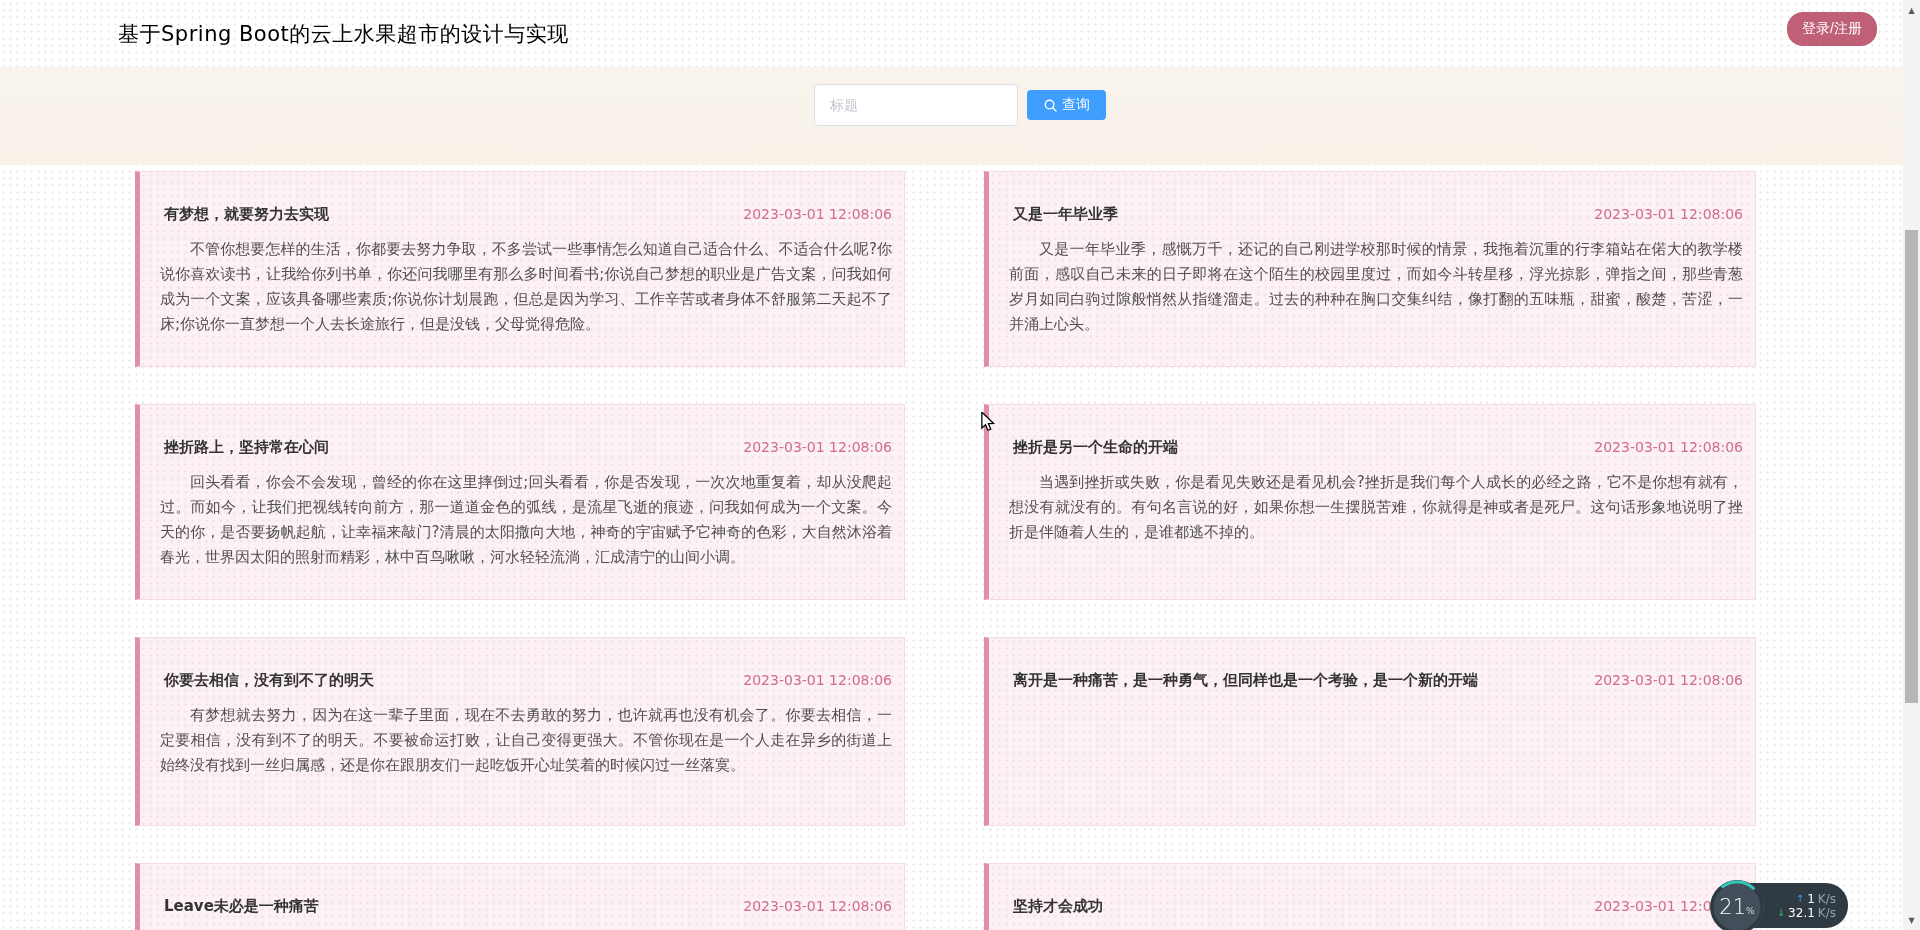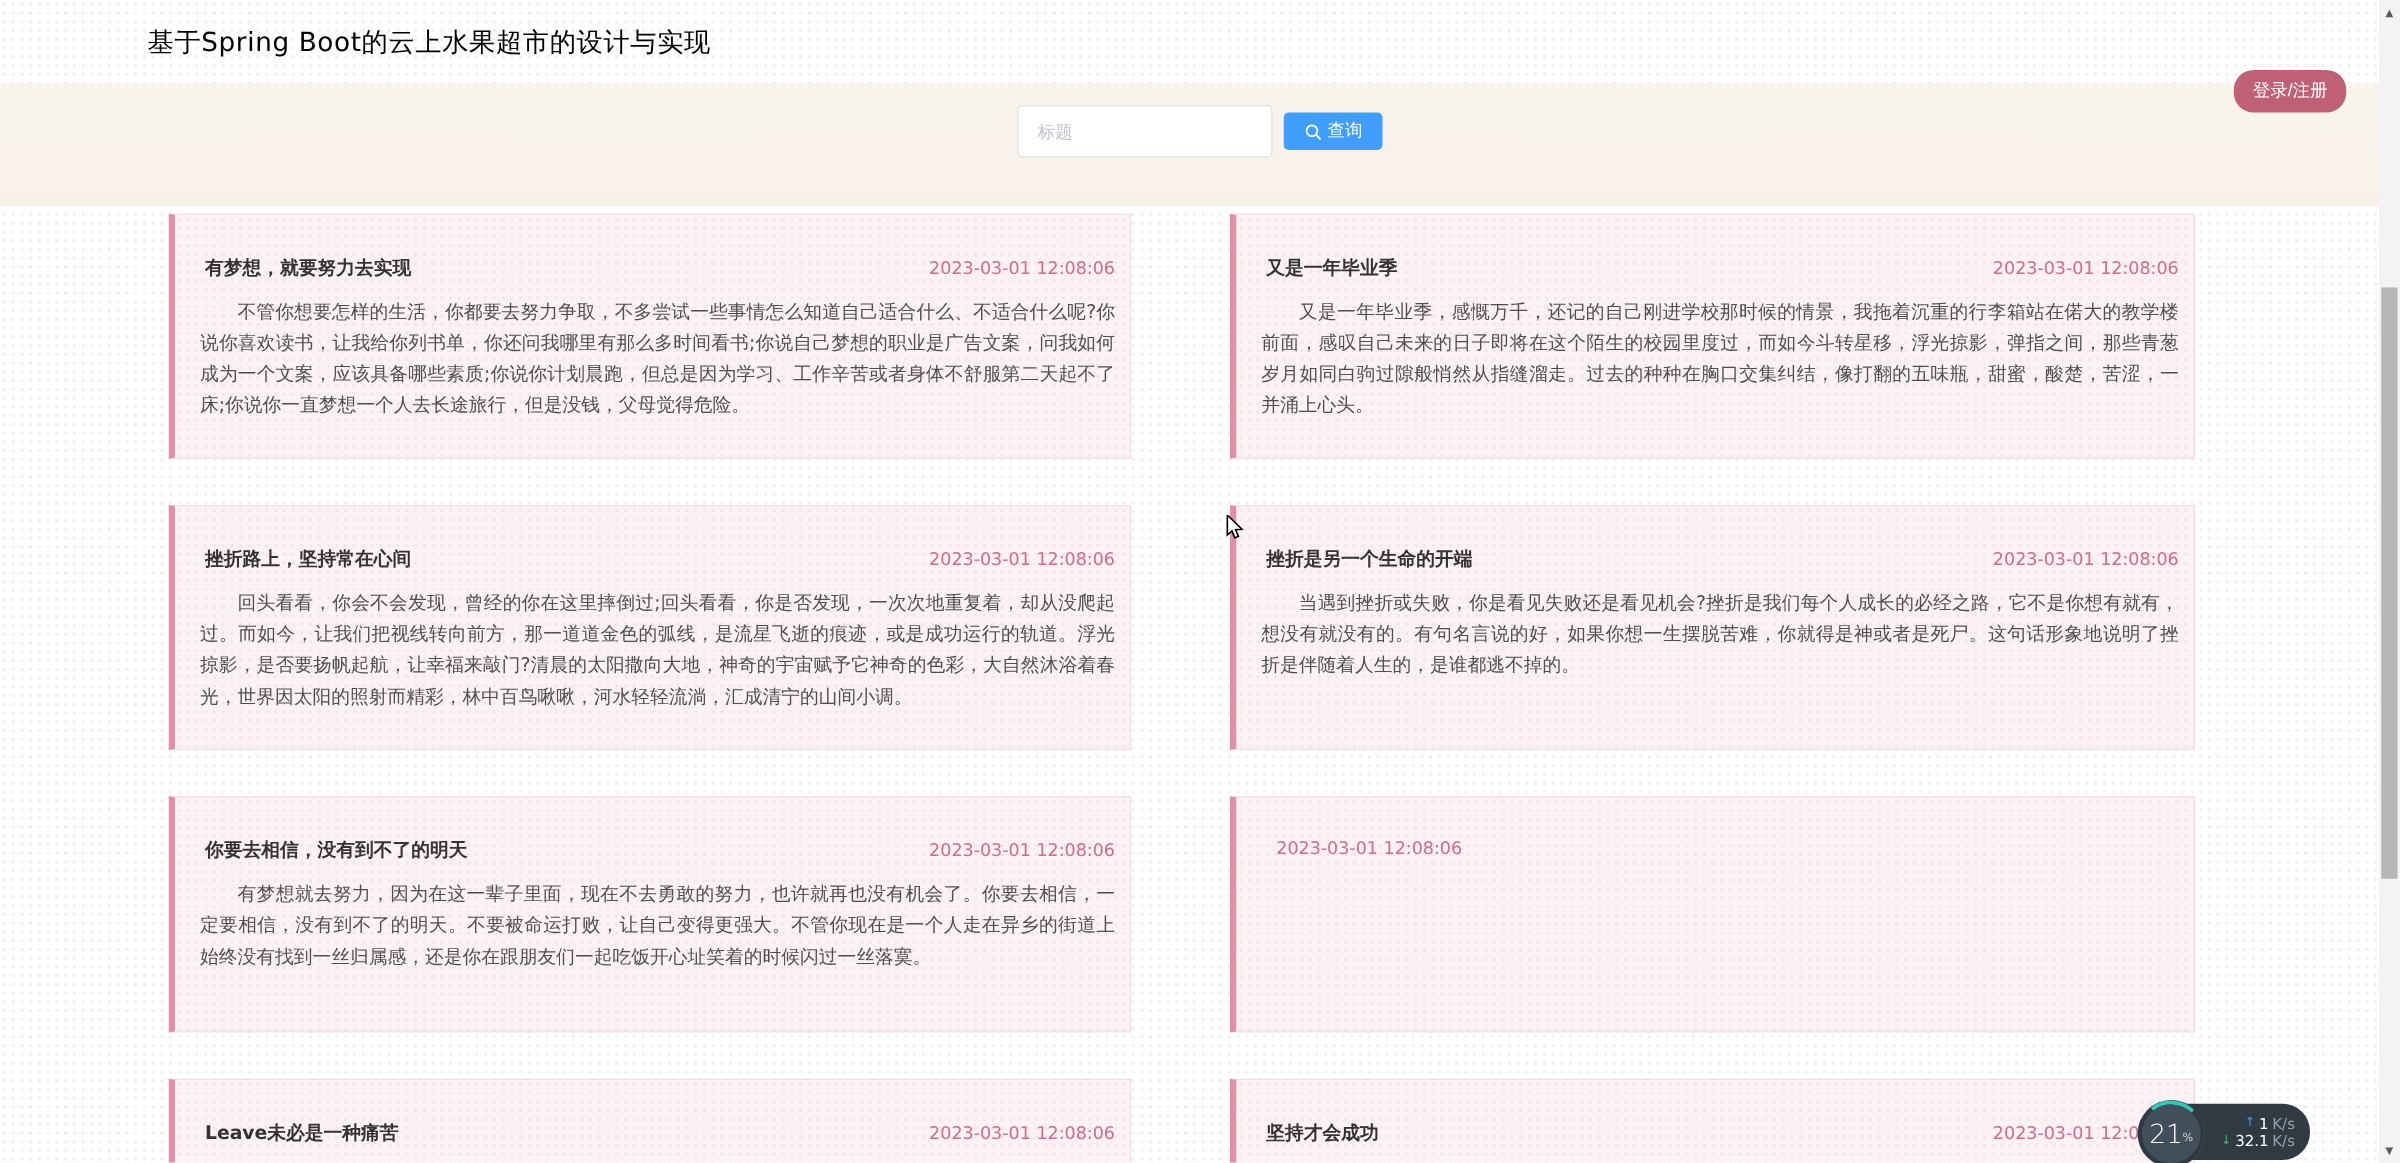--- a/index.html
+++ b/index.html
@@ -12,21 +12,21 @@
     position:relative;
     color:#333;
   }
 
   
   .header { height:67px; position:relative; display:flex; align-items:center; }
   .site-title { margin-left:118px; font-size:21px; font-weight:500; color:#000000; letter-spacing:.5px; }
   .login-btn {
     position:absolute; right:43px; top:12px; height:34px; padding:0 15px;
     background:#bf6077; color:#fff; font-size:14px; border:none; border-radius:16px;
-    display:flex; align-items:center; cursor:pointer;margin-top:44px;
+    display:flex; align-items:center; cursor:pointer;
   }
 
   
   .search-band {
     height:98px; background:#f8f2ea;
     background-image:linear-gradient(180deg,#f9f4ec 0%,#f7f1e8 100%);
     display:flex; justify-content:center; align-items:flex-start;
   }
   .search-wrap { margin-top:17px; display:flex; align-items:center; }
   .search-input {
@@ -133,41 +133,42 @@
       <span class="card-date">2023-03-01 12:08:06</span>
     </div>
     <p class="card-body">又是一年毕业季，感慨万千，还记的自己刚进学校那时候的情景，我拖着沉重的行李箱站在偌大的教学楼前面，感叹自己未来的日子即将在这个陌生的校园里度过，而如今斗转星移，浮光掠影，弹指之间，那些青葱岁月如同白驹过隙般悄然从指缝溜走。过去的种种在胸口交集纠结，像打翻的五味瓶，甜蜜，酸楚，苦涩，一并涌上心头。</p>
   </article>
 
   <article class="card r1">
     <div class="card-head">
       <h3 class="card-title">挫折路上，坚持常在心间</h3>
       <span class="card-date">2023-03-01 12:08:06</span>
     </div>
-    <p class="card-body">回头看看，你会不会发现，曾经的你在这里摔倒过;回头看看，你是否发现，一次次地重复着，却从没爬起过。而如今，让我们把视线转向前方，那一道道金色的弧线，是流星飞逝的痕迹，或是成功运行的轨道。浮光掠影，是否要扬帆起航，让幸福来敲门?清晨的太阳撒向大地，神奇的宇宙赋予它神奇的色彩，大自然沐浴着春光，世界因太阳的照射而精彩，林中百鸟啾啾，河水轻轻流淌，汇成清宁的山间小调。</p>
+    <p class="card-body">回头看看，你会不会发现，曾经的你在这里摔倒过;回头看看，你是否发现，一次次地重复着，却从没爬起过。而如今，让我们把视线转向前方，那一道道金色的弧线，是流星飞逝的痕迹，问我如何成为一个文案。今天的你，是否要扬帆起航，让幸福来敲门?清晨的太阳撒向大地，神奇的宇宙赋予它神奇的色彩，大自然沐浴着春光，世界因太阳的照射而精彩，林中百鸟啾啾，河水轻轻流淌，汇成清宁的山间小调。</p>
   </article>
 
   <article class="card r1">
     <div class="card-head">
       <h3 class="card-title">挫折是另一个生命的开端</h3>
       <span class="card-date">2023-03-01 12:08:06</span>
     </div>
     <p class="card-body">当遇到挫折或失败，你是看见失败还是看见机会?挫折是我们每个人成长的必经之路，它不是你想有就有，想没有就没有的。有句名言说的好，如果你想一生摆脱苦难，你就得是神或者是死尸。这句话形象地说明了挫折是伴随着人生的，是谁都逃不掉的。</p>
   </article>
 
   <article class="card r2">
     <div class="card-head">
       <h3 class="card-title">你要去相信，没有到不了的明天</h3>
       <span class="card-date">2023-03-01 12:08:06</span>
     </div>
     <p class="card-body">有梦想就去努力，因为在这一辈子里面，现在不去勇敢的努力，也许就再也没有机会了。你要去相信，一定要相信，没有到不了的明天。不要被命运打败，让自己变得更强大。不管你现在是一个人走在异乡的街道上始终没有找到一丝归属感，还是你在跟朋友们一起吃饭开心址笑着的时候闪过一丝落寞。</p>
   </article>
 
   <article class="card r2">
     <div class="card-head">
+      <h3 class="card-title">离开是一种痛苦，是一种勇气，但同样也是一个考验，是一个新的开端</h3>
       <span class="card-date">2023-03-01 12:08:06</span>
     </div>
   </article>
 
   <article class="card r3">
     <div class="card-head">
       <h3 class="card-title">Leave未必是一种痛苦</h3>
       <span class="card-date">2023-03-01 12:08:06</span>
     </div>
     <p class="card-body">无穷无尽是离愁，天涯海角遍寻思。当离别在即之时，当面对着相濡以沫兄弟般的朋友时，当面对着经历了四年的磨合</p>

